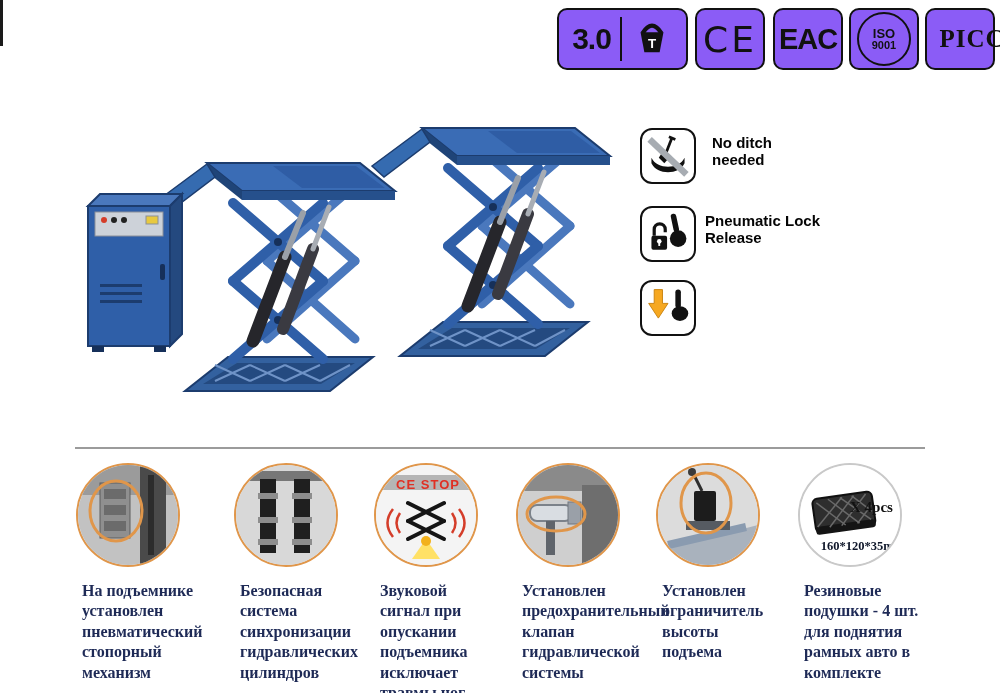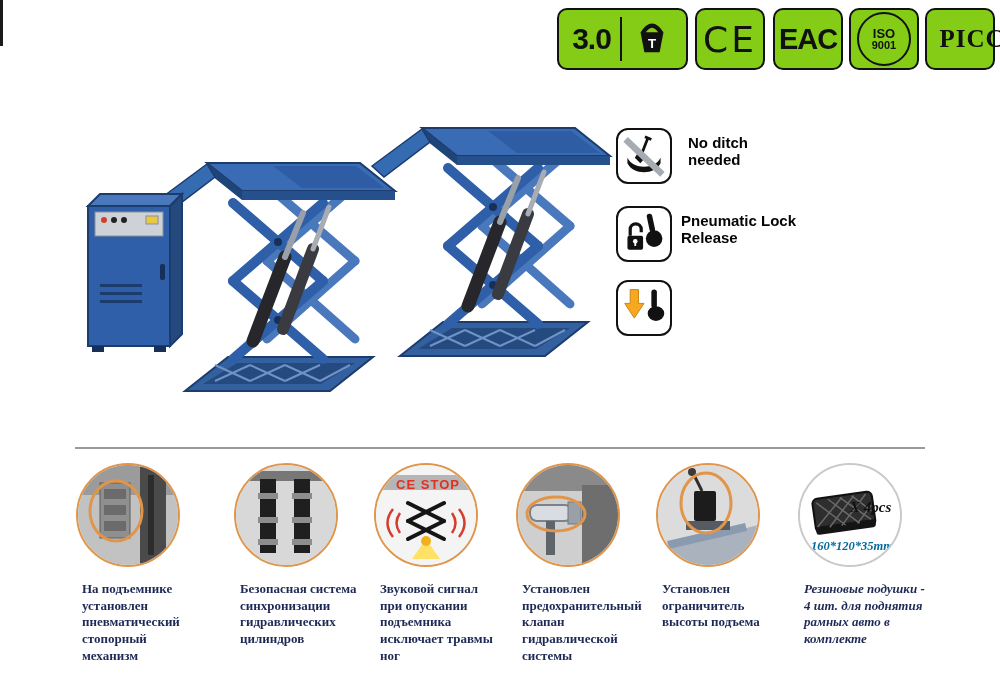--- a/index.html
+++ b/index.html
@@ -1,69 +1,69 @@
 <!DOCTYPE html>
 <html><head>
 <meta charset="utf-8">
 <style>
   html,body{margin:0;padding:0;background:#fff;}
   .canvas{position:relative;width:1000px;height:693px;background:#ffffff;overflow:hidden;
           font-family:"Liberation Sans",sans-serif;color:#111;}
 
   
   .badge{position:absolute;top:8px;height:62px;border:2.5px solid #111;border-radius:10px;
-         background:#84cc16;display:flex;align-items:center;justify-content:center;box-sizing:border-box;}
+         background:#8b5cf6;display:flex;align-items:center;justify-content:center;box-sizing:border-box;}
   .badge-capacity{left:557px;width:131px;gap:9px;padding:0 10px;}
   .cap-val{font-size:30px;font-weight:bold;letter-spacing:-1px;}
   .cap-div{width:2px;height:44px;background:#111;}
   .badge-ce{left:695px;width:70px;}
   .ce-text{font-size:36px;letter-spacing:3px;font-family:"DejaVu Sans",sans-serif;}
   .badge-eac{left:773px;width:70px;}
   .eac-text{font-size:29px;font-weight:bold;letter-spacing:-1px;}
   .badge-iso{left:849px;width:70px;}
   .iso-circle{width:50px;height:50px;border:2.5px solid #111;border-radius:50%;
               display:flex;flex-direction:column;align-items:center;justify-content:center;line-height:1;}
   .iso-l1{font-size:13px;font-weight:bold;}
   .iso-l2{font-size:11px;font-weight:bold;}
   .badge-picc{left:925px;width:70px;padding-left:24px;}
   .picc-text{font-family:"Liberation Serif",serif;font-size:25px;font-weight:bold;letter-spacing:1px;}
 
   
   .lift-illustration{position:absolute;left:70px;top:88px;}
   .scan-artifact{position:absolute;left:0;top:0;width:3px;height:46px;background:#1a1a1a;}
 
   
-  .feature-row{position:absolute;left:616px;display:flex;gap:16px;align-items:flex-start;}
+  .feature-row{position:absolute;left:640px;display:flex;gap:16px;align-items:flex-start;}
   .fr1{top:128px;} .fr2{top:206px;gap:9px;} .fr3{top:280px;}
   .feature-icon-box{width:56px;height:56px;border:2.5px solid #111;border-radius:12px;background:#fff;
                     display:flex;align-items:center;justify-content:center;box-sizing:border-box;flex:0 0 auto;}
   .feature-title{font-size:15px;font-weight:bold;line-height:1.15;margin-top:6px;color:#050505;}
   .ft1{width:82px;} .ft2{width:126px;} .ft3{width:150px;}
 
   
   .divider{position:absolute;left:75px;top:447px;width:850px;height:2px;background:#9b9b9b;}
 
   
   .gallery-item{position:absolute;top:463px;margin:0;}
-  .g1{left:76px;} .g2{left:234px;} .g3{left:374px;} .g4{left:516px;} .g5{left:656px;} .g6{left:798px;font-style:italic;}
+  .g1{left:76px;} .g2{left:234px;} .g3{left:374px;} .g4{left:516px;} .g5{left:656px;} .g6{left:798px;}
   .photo{width:104px;height:104px;border-radius:50%;overflow:hidden;box-sizing:border-box;background:#eee;}
   .ring-orange{border:2.5px solid #e0964a;}
   .ring-gray{border:2px solid #c9c9c9;}
   .photo svg{display:block;width:100%;height:100%;}
-  .caption{font-family:"Liberation Serif",serif;font-size:13px;font-weight:bold;line-height:1.28;
+  .caption{font-family:"Liberation Serif",serif;font-size:16px;font-weight:bold;line-height:1.28;
            color:#1e2a56;margin-top:14px;padding-left:6px;}
   .g1 .caption{width:118px;} .g2 .caption{width:122px;} .g3 .caption{width:116px;}
   .g4 .caption{width:132px;} .g5 .caption{width:108px;} .g6 .caption{width:122px;}
   .ce-stop-overlay{position:absolute;left:0;top:12px;width:104px;text-align:center;
                    font-family:"Liberation Sans",sans-serif;font-size:13px;font-weight:bold;
                    letter-spacing:1px;color:#e03024;}
   .pad-qty{position:absolute;left:50px;top:34px;font-family:"Liberation Serif",serif;
            font-size:15px;font-weight:bold;color:#111;white-space:nowrap;}
-  .pad-size{position:absolute;left:0;top:74px;width:104px;text-align:center;
-            font-family:"Liberation Serif",serif;font-size:12.5px;font-weight:bold;color:#0369a1;}
+  .pad-size{position:absolute;left:0;top:74px;width:104px;text-align:right;
+            font-family:"Liberation Serif",serif;font-size:12.5px;font-weight:bold;color:#0f172a;}
   .g3 .photo, .g6 .photo{position:relative;}
   .gallery-item{position:absolute;}
 </style>
 </head>
 <body>
 
 <div class="canvas">
 
   <div class="scan-artifact"></div>
 

